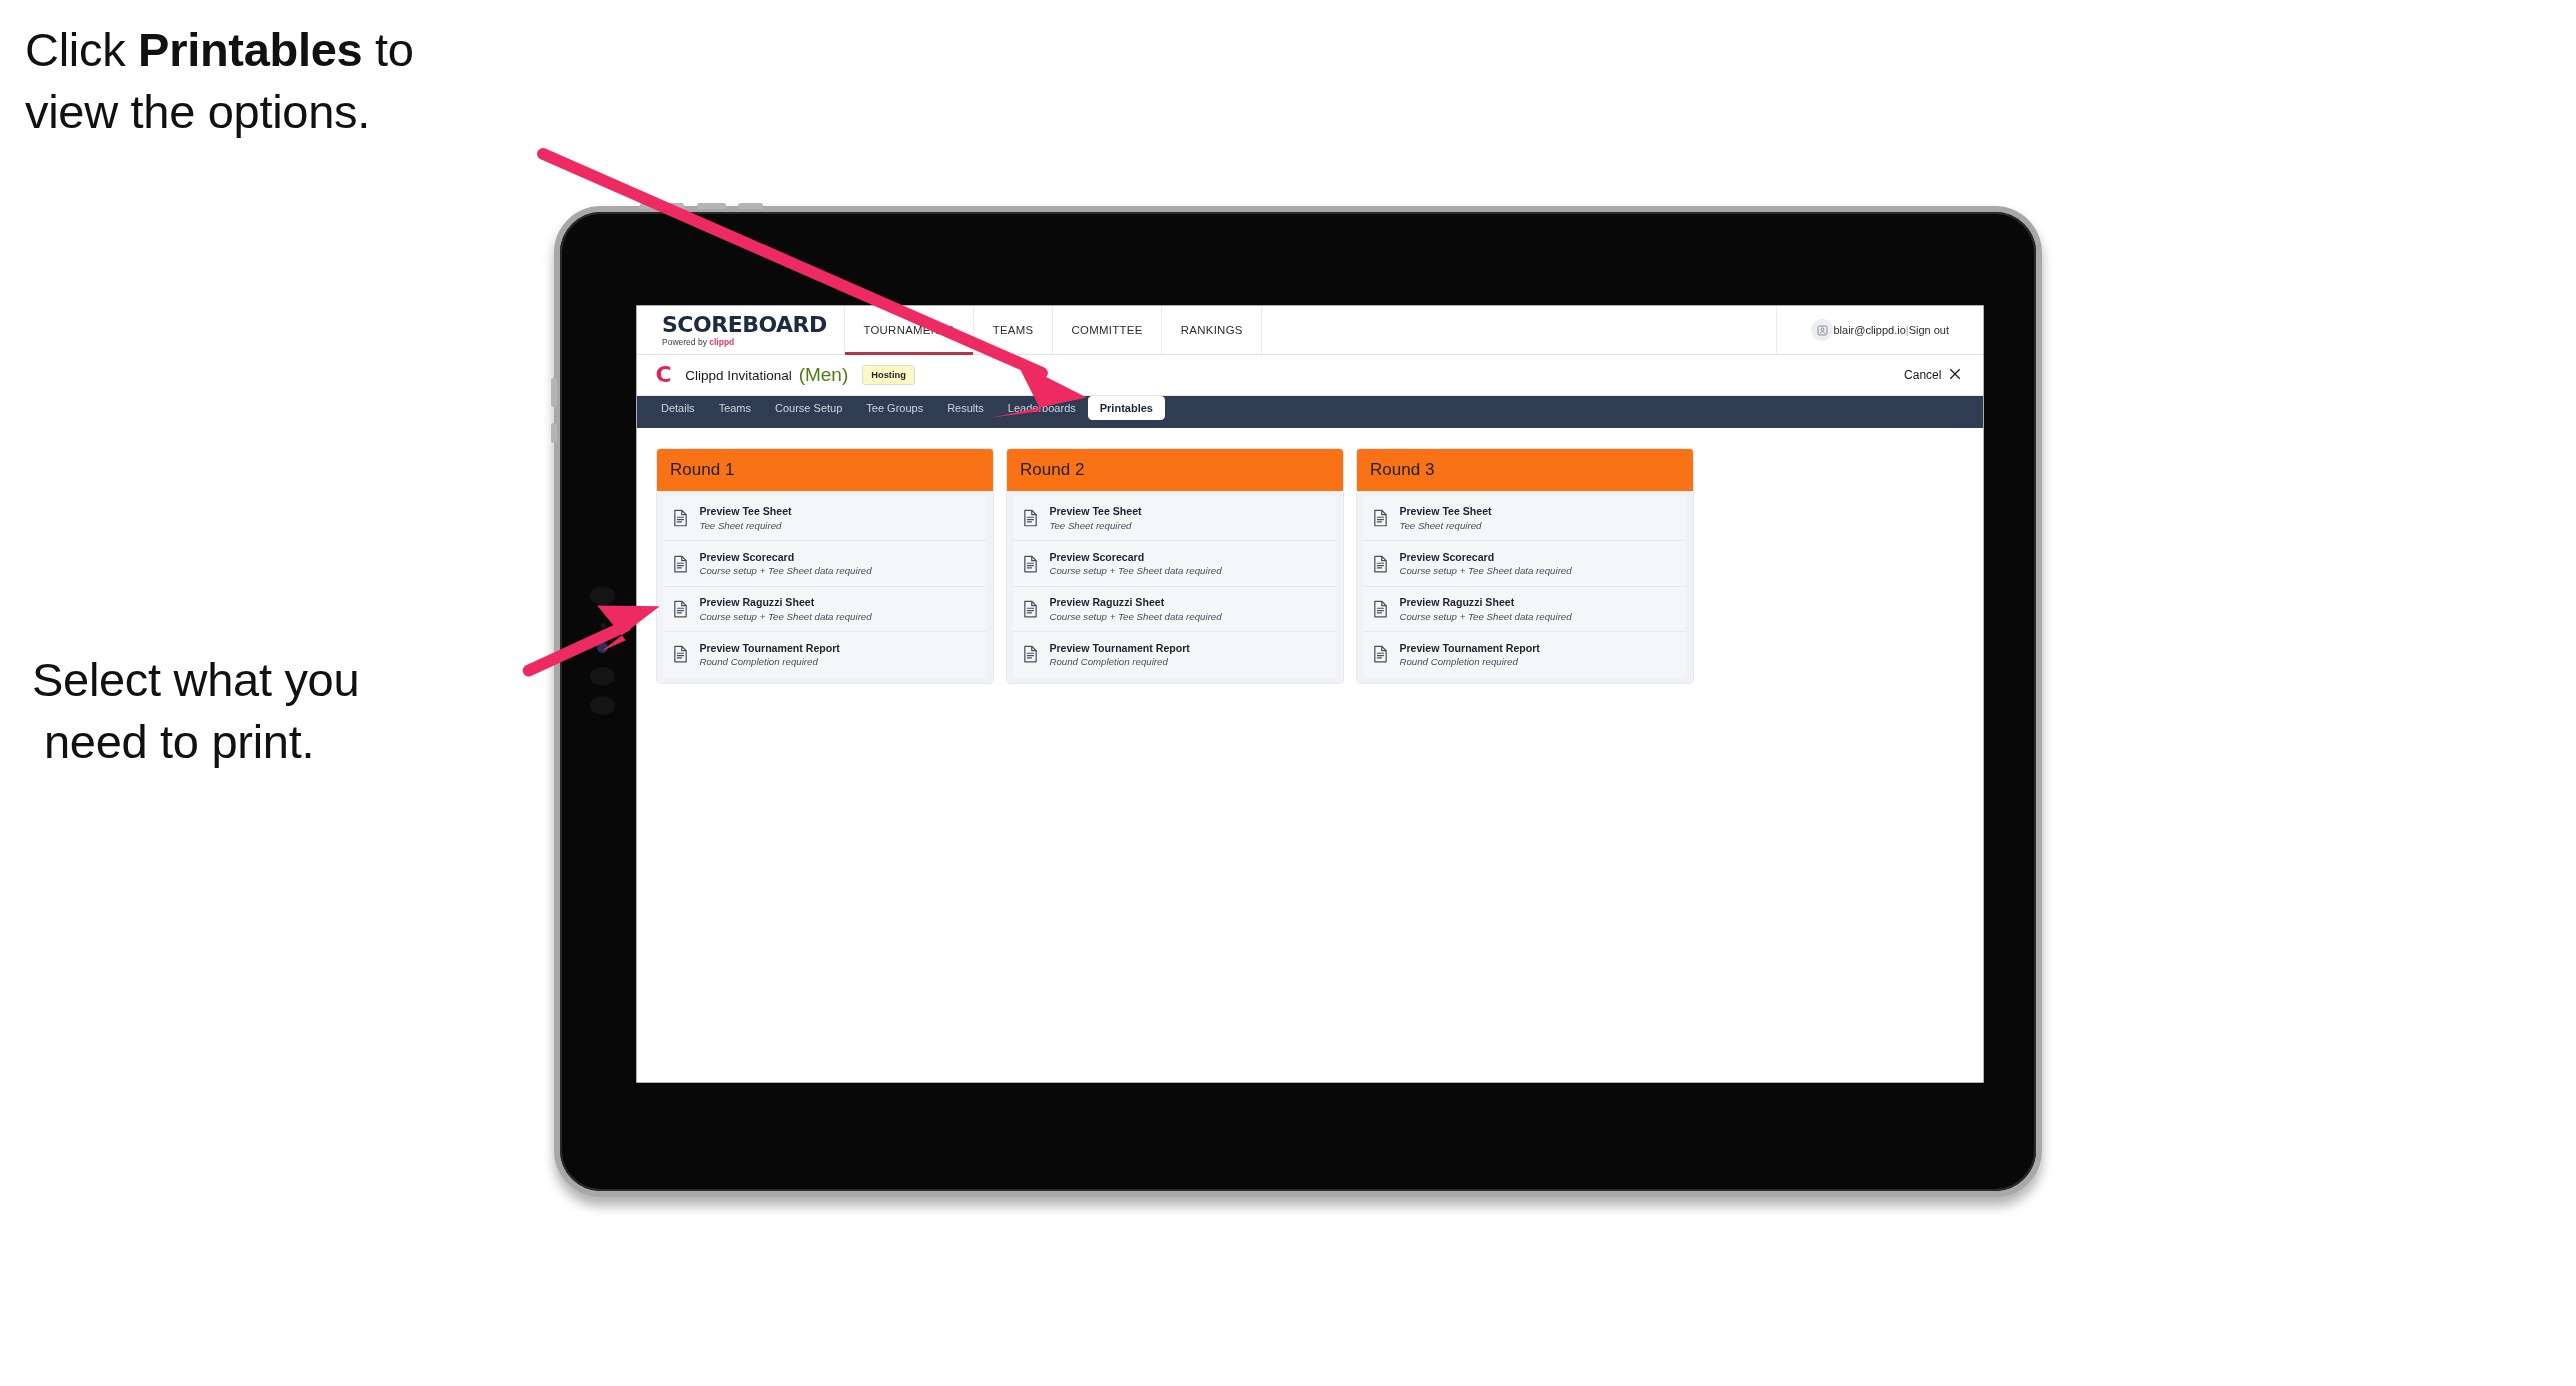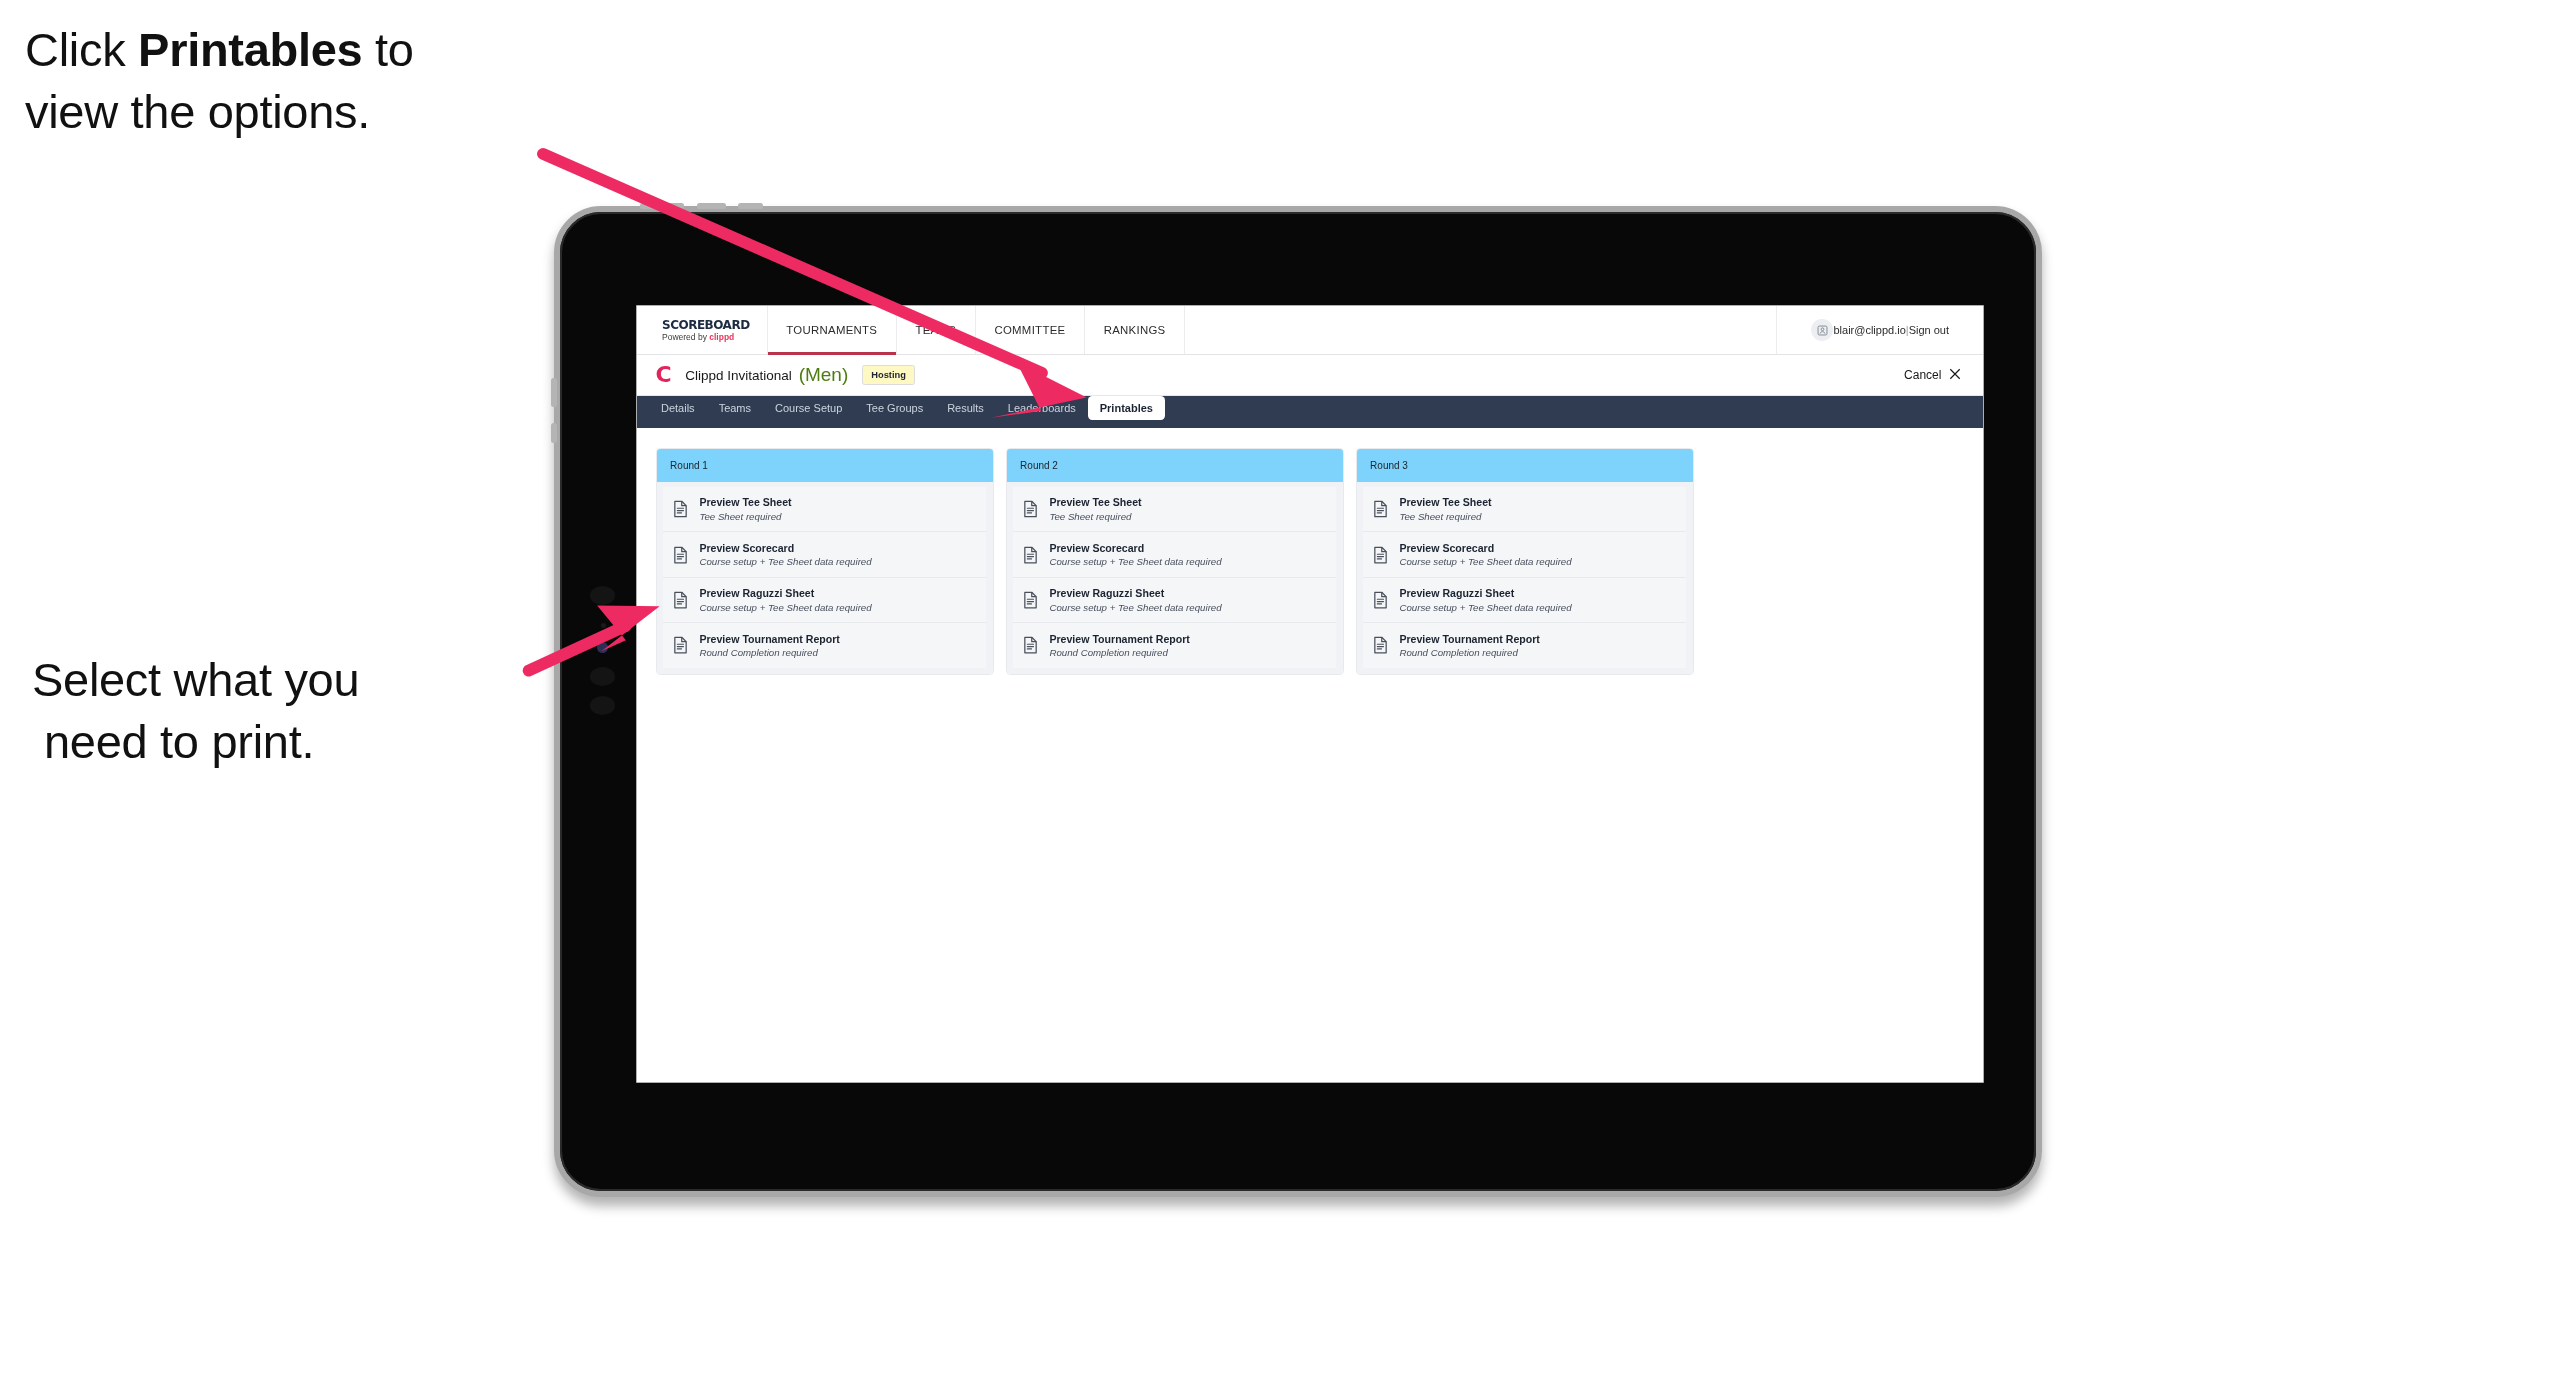--- a/index.html
+++ b/index.html
@@ -79,21 +79,21 @@
     background: #ffffff;
     border-bottom: 0.8px solid #e3e3e6;
   }
   #brand {
     display: flex; flex-direction: column; justify-content: center;
     padding: 0 17px 0 25px;
     border-right: 0.8px solid #ececee;
   }
   #brand-title {
     font-family: "DejaVu Sans", sans-serif;
-    font-weight: 700; font-size: 12px; letter-spacing: -0.5px;
+    font-weight: 700; font-size: 22px; letter-spacing: -0.5px;
     color: #1c2b42; line-height: 1;
   }
   #brand-sub {
     font-size: 8.5px; color: #3a3a3a; margin-top: 2.5px; line-height: 1;
   }
   #brand-sub .cl { color: #e8365d; font-weight: 700; }
   .topnav-item {
     display: flex; align-items: center;
     padding: 0 18.6px;
     font-size: 11.4px; color: #2b2b2b;
@@ -172,22 +172,22 @@
   #rounds { display: flex; gap: 12px; align-items: flex-start; }
   .round-col {
     width: 338px;
     background: #ffffff;
     border: 0.8px solid #e8e9ec;
     border-radius: 4.2px;
     overflow: hidden;
   }
   .round-head {
     padding: 11px 13.5px;
-    font-size: 10px; color: #1d222c;
-    background: #7dd3fc;
+    font-size: 17px; color: #1d222c;
+    background: #f97316;
   }
   .round-body { background: #f0f2f5; padding: 5px 6.8px 6.8px; }
   .print-item {
     display: flex; align-items: center; gap: 11px;
     background: #f5f6f8;
     border-bottom: 0.8px solid #e7e9ed;
     padding: 9.3px 8.5px 9.3px 10px;
     cursor: pointer;
   }
   .print-item:last-child { border-bottom: none; }

